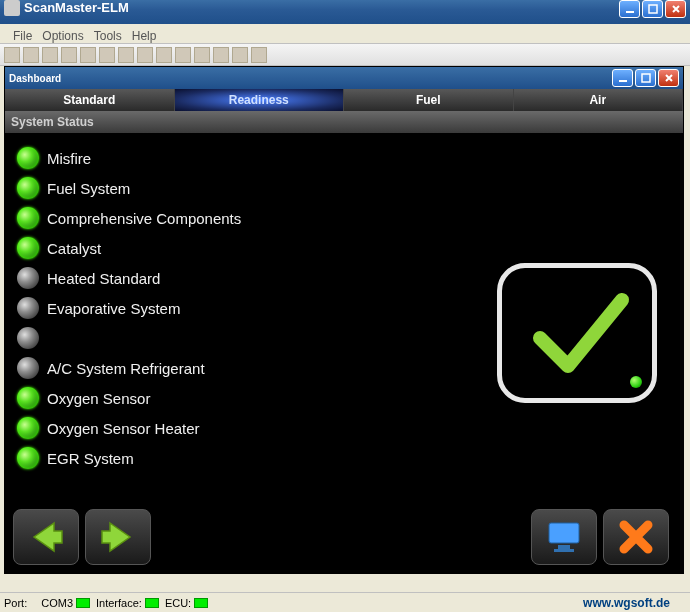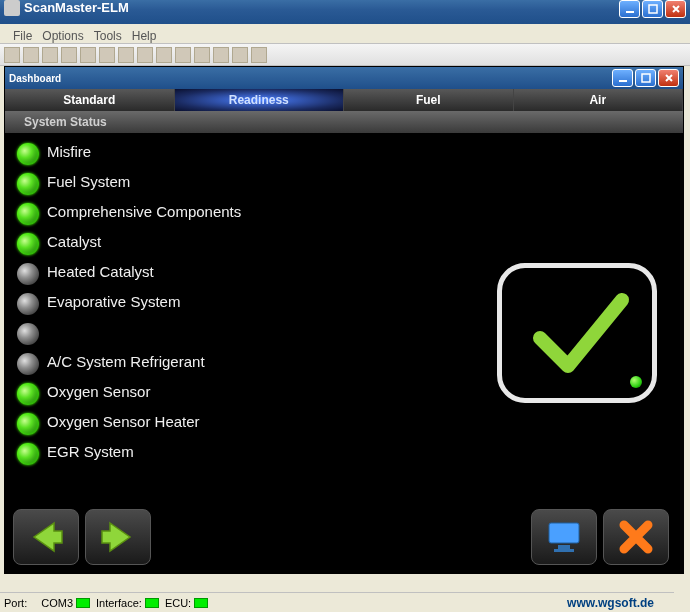--- a/index.html
+++ b/index.html
@@ -110,31 +110,31 @@
     color: #d0e0ff;
   }
   
   .section-header {
     height: 22px;
     background: linear-gradient(#6a6a6a,#3a3a3a);
     color: #d0d0d0;
     font-weight: bold;
     font-size: 12px;
     display: flex; align-items: center;
-    padding: 0 19px;
+    padding: 0 6px;
   }
   
   .content {
     flex: 1;
     background: #000;
     position: relative;
     padding: 10px 12px 0 12px;
   }
   .item-row {
-    display: flex; 
+    display: flex; align-items: center;
     height: 30px;
     color: #f0f0f0;
     font-size: 15px;
   }
   .led {
     width: 22px; height: 22px;
     border-radius: 50%;
     margin-right: 8px;
     position: relative;
     flex-shrink: 0;
@@ -177,21 +177,21 @@
     border: 1px solid #555;
     border-radius: 8px;
     display: flex; align-items: center; justify-content: center;
     margin-right: 6px;
     cursor: pointer;
   }
   .spacer { flex: 1; }
   
   .status-bar {
     position: absolute;
-    left: 0; right: 16px; bottom: 0;
+    left: 0; right: 0; bottom: 0;
     height: 20px;
     background: #ece9d8;
     border-top: 1px solid #c0c0c0;
     display: flex;
     align-items: center;
     font-size: 11px;
     padding: 0 4px;
   }
   .status-led {
     width: 14px; height: 10px;
@@ -301,21 +301,21 @@
           <div class="item-row">
             <div class="led green"></div>
             <span>Comprehensive Components</span>
           </div>
           <div class="item-row">
             <div class="led green"></div>
             <span>Catalyst</span>
           </div>
           <div class="item-row">
             <div class="led grey"></div>
-            <span>Heated Catalyst</span>
+            <span>Heated Standard</span>
           </div>
           <div class="item-row">
             <div class="led grey"></div>
             <span>Evaporative System</span>
           </div>
           <div class="item-row">
             <div class="led grey"></div>
           </div>
           <div class="item-row">
             <div class="led grey"></div>

